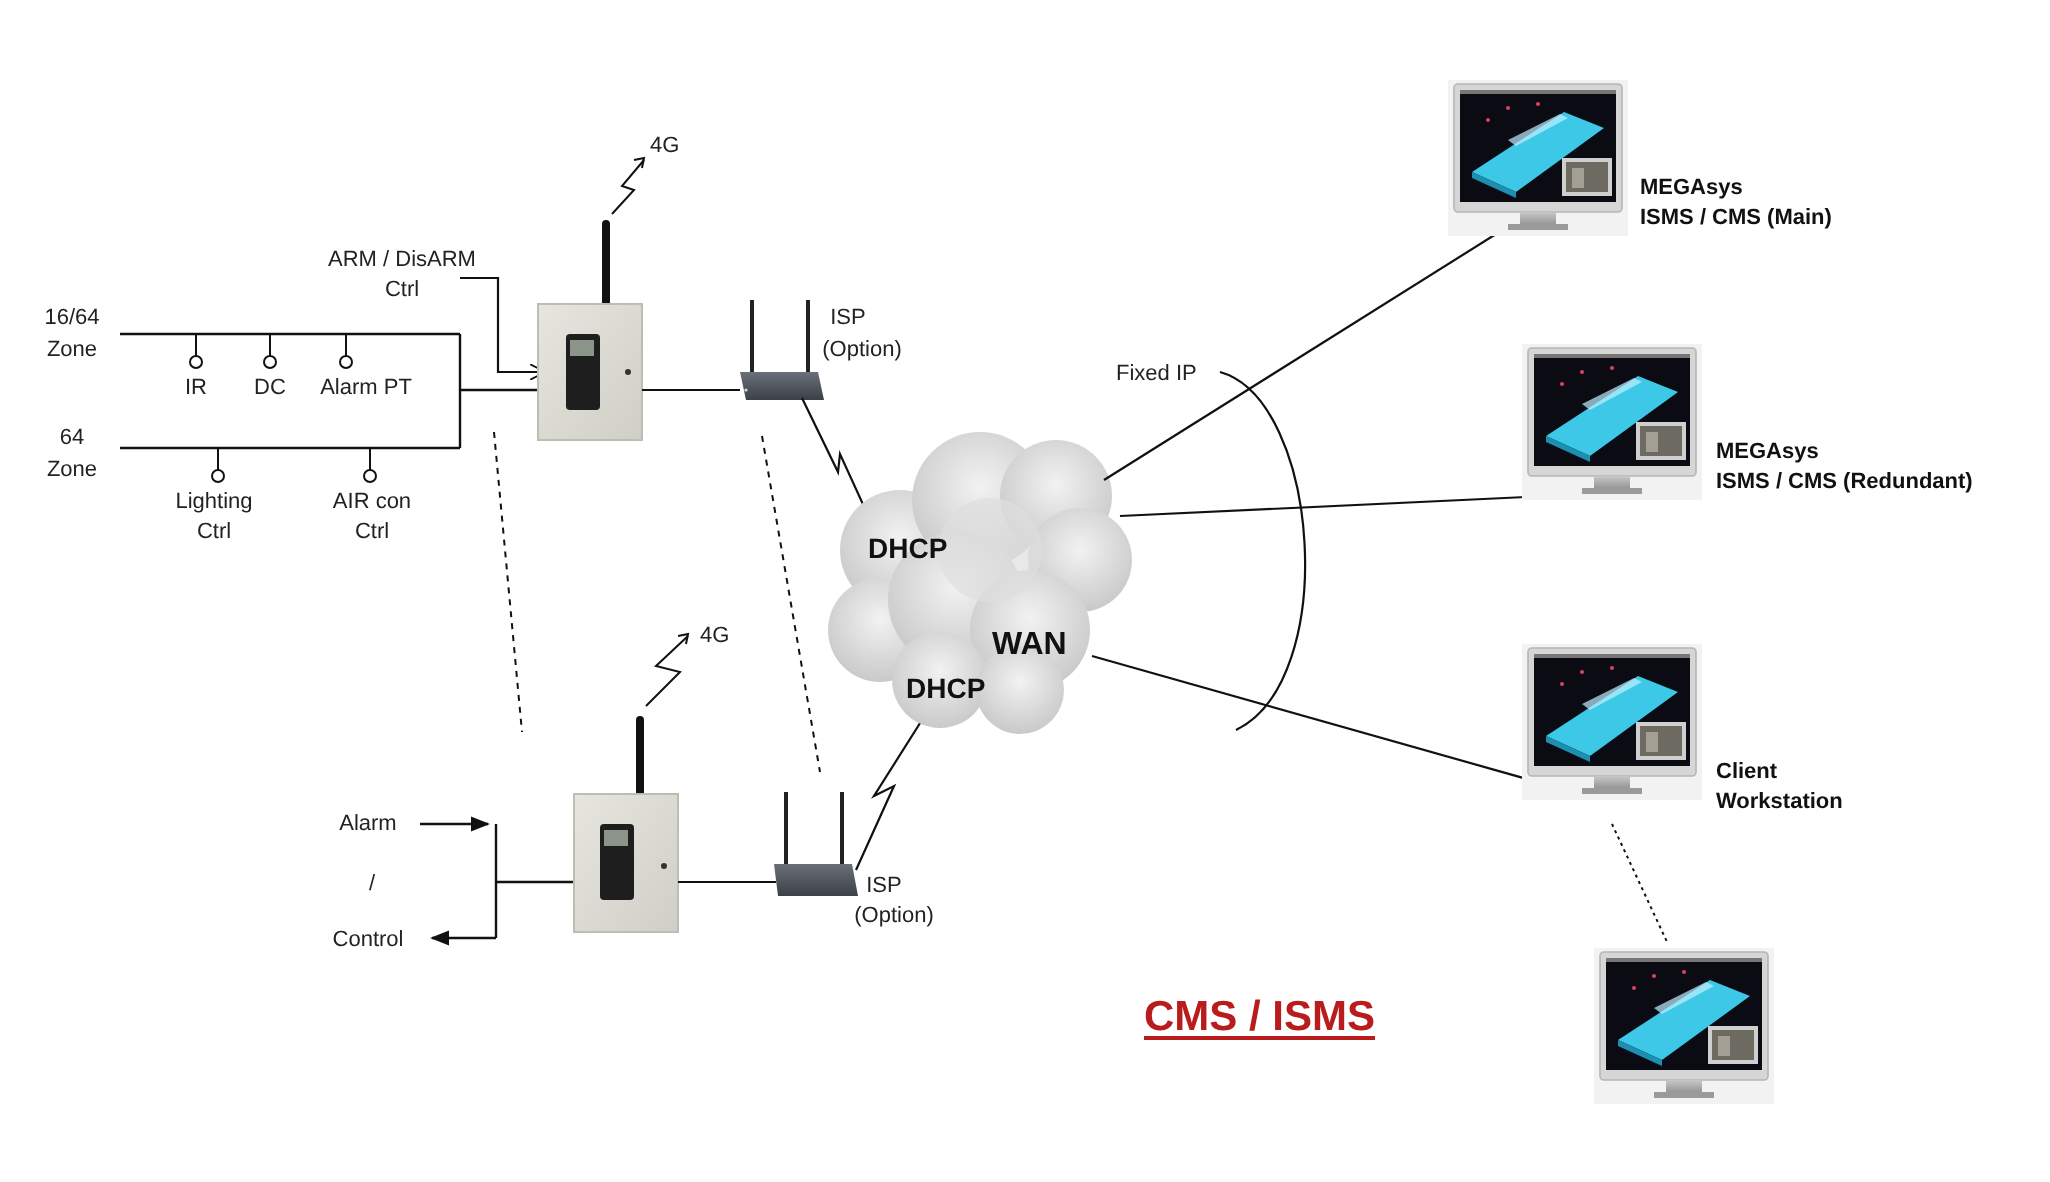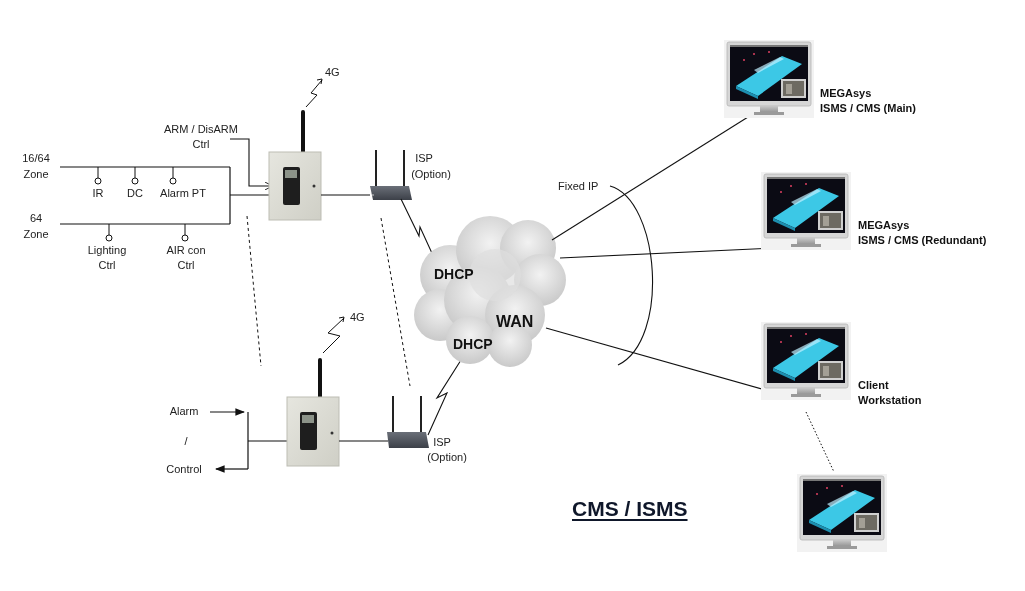--- a/index.html
+++ b/index.html
@@ -3,21 +3,21 @@
 <meta charset="utf-8">
 <style>
   html, body { margin:0; padding:0; background:#ffffff; }
   body { width:1025px; height:591px; position:relative; overflow:hidden;
          font-family:"Liberation Sans", sans-serif; color:#111; }
   svg.diagram { position:absolute; left:0; top:0; }
   .lbl { font-family:"Liberation Sans", sans-serif; font-size:11px; fill:#222; }
   .lbl-bold { font-family:"Liberation Sans", sans-serif; font-size:11px; font-weight:bold; fill:#111; }
   .cloud-lbl { font-family:"Liberation Sans", sans-serif; font-weight:bold; fill:#111; }
   .title { position:absolute; left:572px; top:497px; font-size:21px; font-weight:bold;
-           text-decoration:underline; text-underline-offset:3px; color:#0f172a; }
+           text-decoration:underline; text-underline-offset:3px; color:#b91c1c; }
 </style>
 </head>
 <body>
 
 <svg class="diagram" width="1025" height="591" viewBox="0 0 1025 591" xmlns="http://www.w3.org/2000/svg">
   <defs>
     <marker id="arrowOpen" viewBox="0 0 10 10" refX="9" refY="5" markerWidth="7" markerHeight="7" orient="auto">
       <path d="M0,0 L10,5 L0,10" fill="none" stroke="#111" stroke-width="1.2"></path>
     </marker>
     <marker id="arrowFill" viewBox="0 0 10 10" refX="9" refY="5" markerWidth="8" markerHeight="8" orient="auto">

